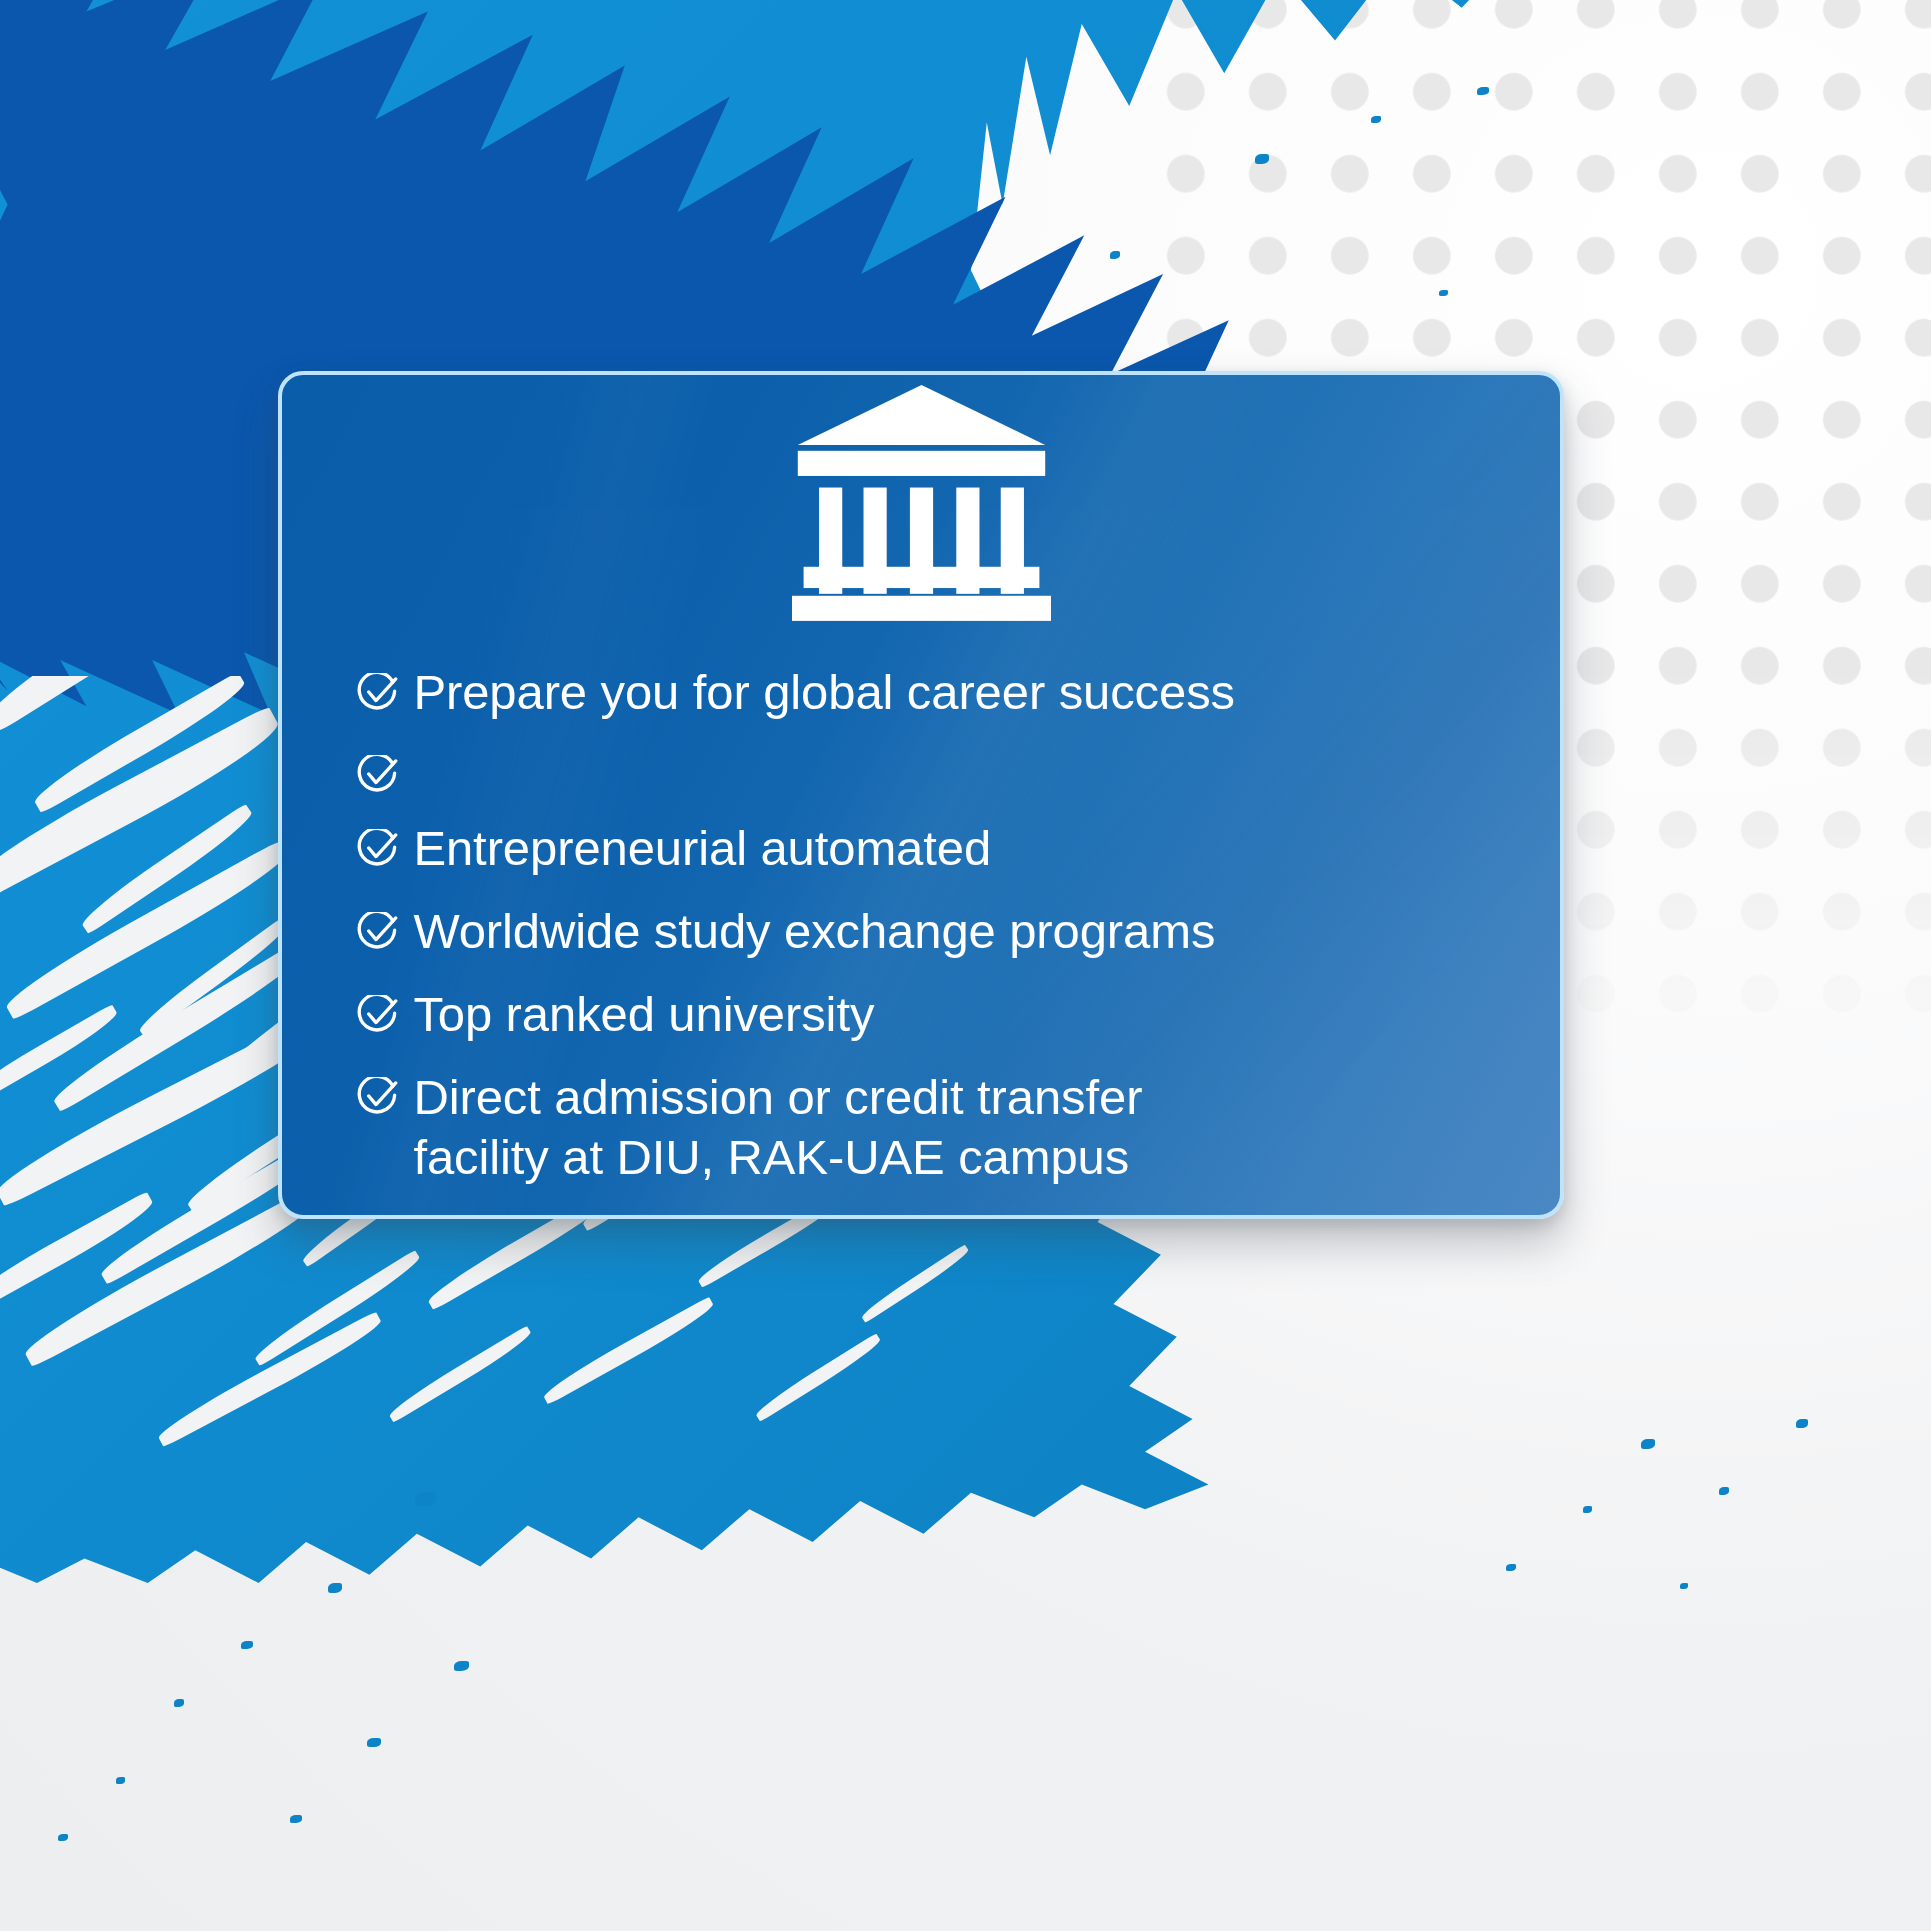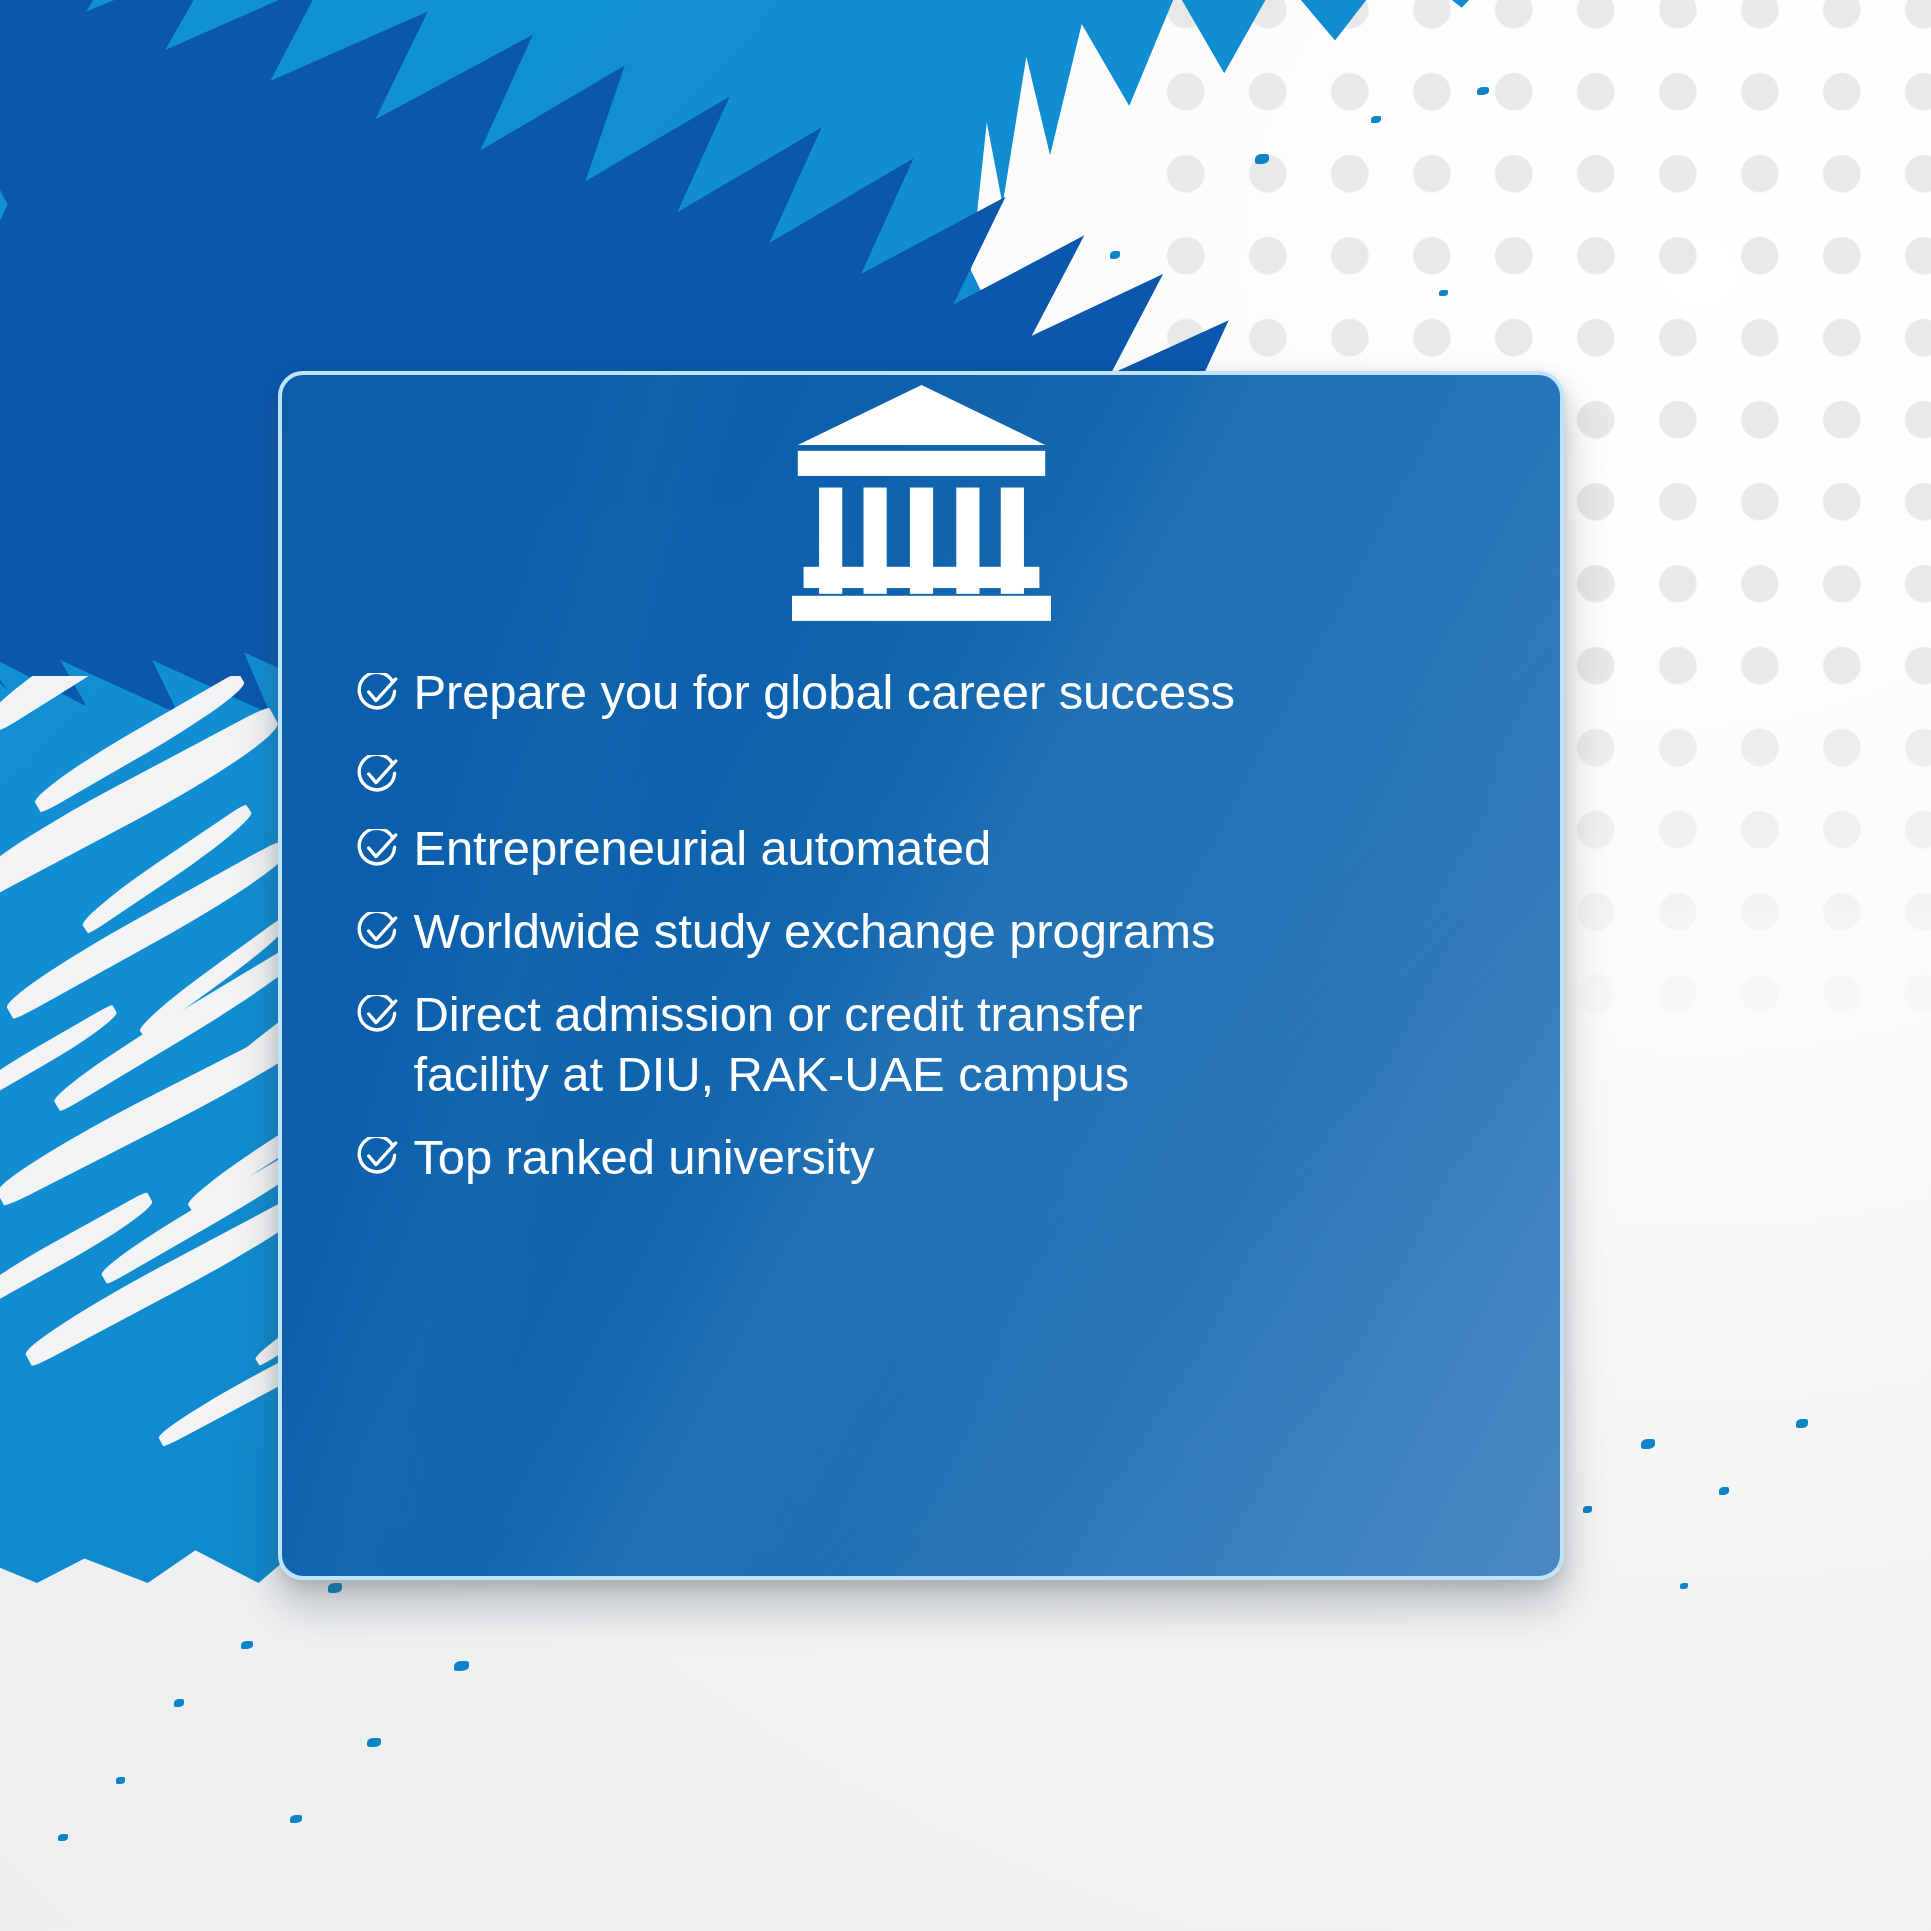--- a/index.html
+++ b/index.html
@@ -106,21 +106,21 @@
 
   .flecks { position:absolute; inset:0; pointer-events:none; }
   .fleck { position:absolute; background:#0d84c8; border-radius:50% 20% 50% 20%; }
 
   
   .card {
     position: absolute;
     left: 278px;
     top: 371px;
     width: 1286px;
-    height: 1209px;
+    height: 848px;
     border-radius: 25px;
     border: 4.8px solid #bfe3fa;
     box-sizing: border-box;
     background: linear-gradient(118deg, #0a5da9 0%, #0b5fab 26%, #1468b0 46%, #2b78ba 70%, #3f82c0 88%, #4a88c3 100%);
     box-shadow: 0 25px 44px rgba(60,70,80,0.30), 0 5.8px 15.4px rgba(60,70,80,0.18);
     overflow: hidden;
   }
   .card-brush {
     position: absolute;
     inset: 0;
@@ -288,28 +288,28 @@
       <path d="M12.6 20.4 L20.4 29.6 L41.6 6.4" fill="none" stroke="#ffffff" stroke-width="3.6" stroke-linecap="round" stroke-linejoin="round"></path>
     </svg>
     <span class="feature-text">Worldwide study exchange programs</span>
   </li>
 
   <li class="feature-item">
     <svg class="check-icon" viewBox="0 0 44 44" aria-hidden="true">
       <path d="M38.4 9.8 A19 19 0 1 0 40.4 19.6" fill="none" stroke="#ffffff" stroke-width="3.6" stroke-linecap="round"></path>
       <path d="M12.6 20.4 L20.4 29.6 L41.6 6.4" fill="none" stroke="#ffffff" stroke-width="3.6" stroke-linecap="round" stroke-linejoin="round"></path>
     </svg>
+    <span class="feature-text">Top ranked university</span>
+  </li>
+
+  <li class="feature-item">
+    <svg class="check-icon" viewBox="0 0 44 44" aria-hidden="true">
+      <path d="M38.4 9.8 A19 19 0 1 0 40.4 19.6" fill="none" stroke="#ffffff" stroke-width="3.6" stroke-linecap="round"></path>
+      <path d="M12.6 20.4 L20.4 29.6 L41.6 6.4" fill="none" stroke="#ffffff" stroke-width="3.6" stroke-linecap="round" stroke-linejoin="round"></path>
+    </svg>
     <span class="feature-text">Direct admission or credit transfer
 facility at DIU, RAK-UAE campus</span>
   </li>
-
-  <li class="feature-item">
-    <svg class="check-icon" viewBox="0 0 44 44" aria-hidden="true">
-      <path d="M38.4 9.8 A19 19 0 1 0 40.4 19.6" fill="none" stroke="#ffffff" stroke-width="3.6" stroke-linecap="round"></path>
-      <path d="M12.6 20.4 L20.4 29.6 L41.6 6.4" fill="none" stroke="#ffffff" stroke-width="3.6" stroke-linecap="round" stroke-linejoin="round"></path>
-    </svg>
-    <span class="feature-text">Top ranked university</span>
-  </li>
 </ul>
   </div>
 
 </div>
 
 
 </body></html>

